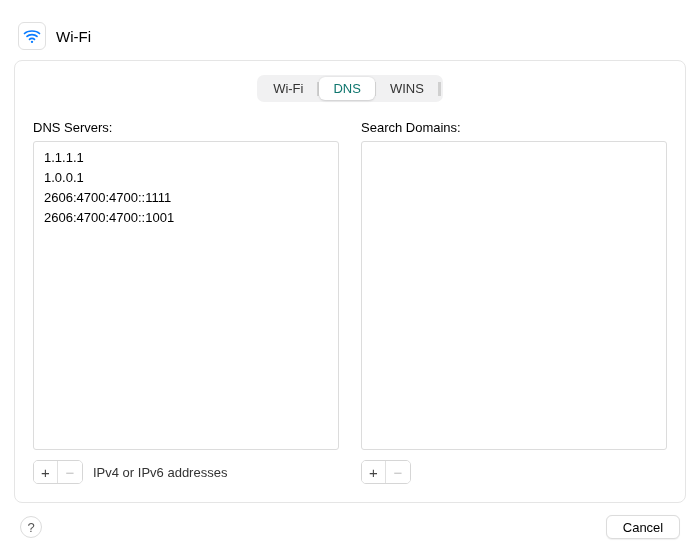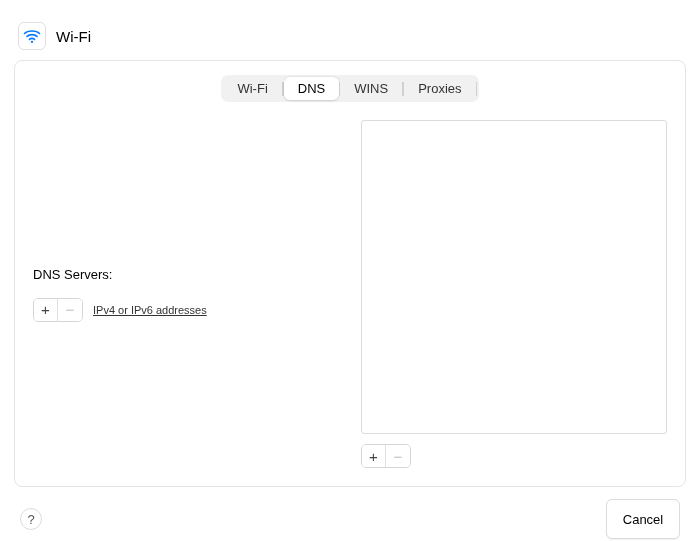--- a/index.html
+++ b/index.html
@@ -71,37 +71,36 @@
       border-radius: 6px;
       font-size: 13px;
       color: #333;
       cursor: pointer;
       user-select: none;
       white-space: nowrap;
     }
     .tab.active {
       background: #ffffff;
       box-shadow: 0 0.5px 2px rgba(0,0,0,0.15);
-      color: #000000;
+      color: #0f766e;
     }
     .tab-sep {
       width: 1px;
       height: 14px;
       background: #d0d0d0;
     }
     .panes {
       display: flex;
       gap: 22px;
       flex: 1;
     }
     .pane {
       flex: 1;
       display: flex;
       flex-direction: column;
-      justify-content: center;
     }
     .pane-label {
       font-size: 13px;
       color: #000;
       margin-bottom: 6px;
     }
     .list-box {
       flex: 1;
       border: 1px solid #dcdcdc;
       border-radius: 3px;
@@ -144,23 +143,22 @@
       padding: 0;
     }
     .addremove button:first-child {
       border-right: 1px solid #e0e0e0;
     }
     .addremove button.disabled {
       color: #c0c0c0;
       cursor: default;
     }
     .hint {
-      font-size: 11px;
+      font-size: 13px;
       color: #333;
-      text-decoration: underline;
     }
     .bottom-bar {
       display: flex;
       align-items: center;
       padding: 12px 20px 14px 20px;
     }
     .help-btn {
       width: 22px;
       height: 22px;
       border-radius: 50%;
@@ -171,21 +169,21 @@
       justify-content: center;
       font-size: 13px;
       color: #555;
       cursor: pointer;
     }
     .spacer {
       flex: 1;
     }
     .action-btn {
       min-width: 74px;
-      height: 40px;
+      height: 24px;
       border-radius: 6px;
       border: 1px solid #dcdcdc;
       background: #ffffff;
       box-shadow: 0 0.5px 1px rgba(0,0,0,0.06);
       font-size: 13px;
       color: #000;
       cursor: pointer;
       margin-left: 10px;
       padding: 0 14px;
     }
@@ -212,39 +210,45 @@
     <div class="tabs-row">
       <div class="tabs">
         <div class="tab">Wi-Fi</div>
         <div class="tab-sep"></div>
         <div class="tab-sep"></div>
         <div class="tab active">DNS</div>
         <div class="tab-sep"></div>
         <div class="tab">WINS</div>
         <div class="tab-sep"></div>
         <div class="tab-sep"></div>
-        <div class="tab">Proxies</div>
         <div class="tab-sep"></div>
       </div>
     </div>
 
     <div class="panes">
 
       <div class="pane">
         <div class="pane-label">DNS Servers:</div>
+        <div class="list-box">
+          <div class="list-item">1.1.1.1</div>
+          <div class="list-item">1.0.0.1</div>
+          <div class="list-item">2606:4700:4700::1111</div>
+          <div class="list-item">2606:4700:4700::1001</div>
+        </div>
         <div class="pane-footer">
           <div class="addremove">
             <button>+</button>
             <button class="disabled">−</button>
           </div>
           <span class="hint">IPv4 or IPv6 addresses</span>
         </div>
       </div>
 
       <div class="pane">
+        <div class="pane-label">Search Domains:</div>
         <div class="list-box"></div>
         <div class="pane-footer">
           <div class="addremove">
             <button>+</button>
             <button class="disabled">−</button>
           </div>
         </div>
       </div>
 
     </div>

